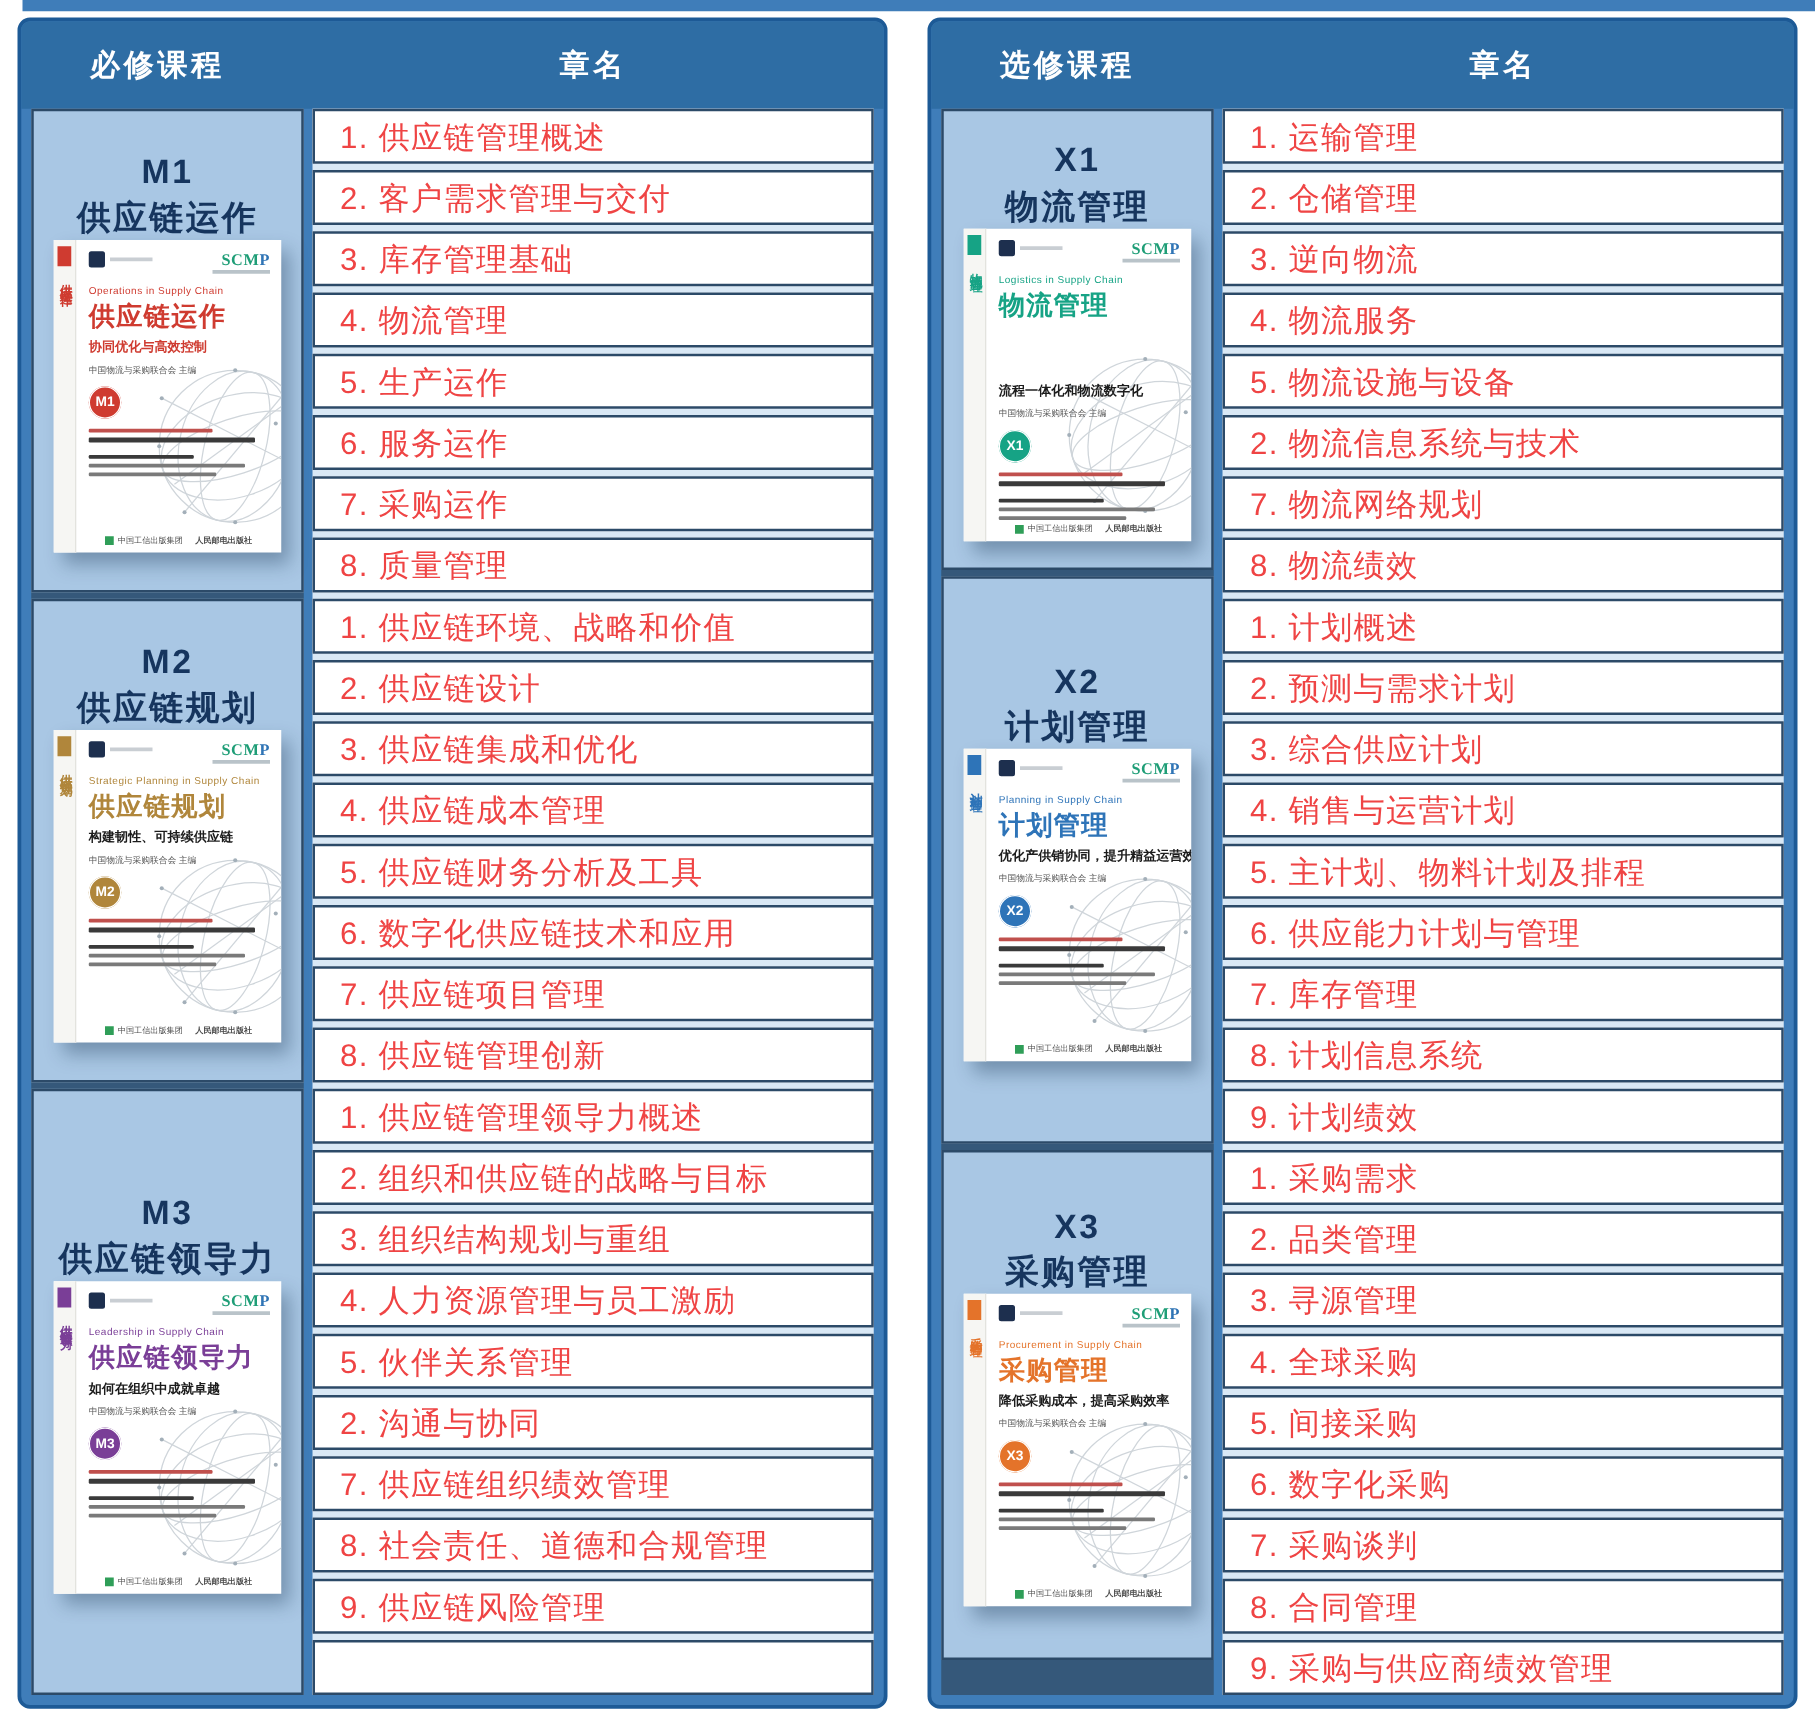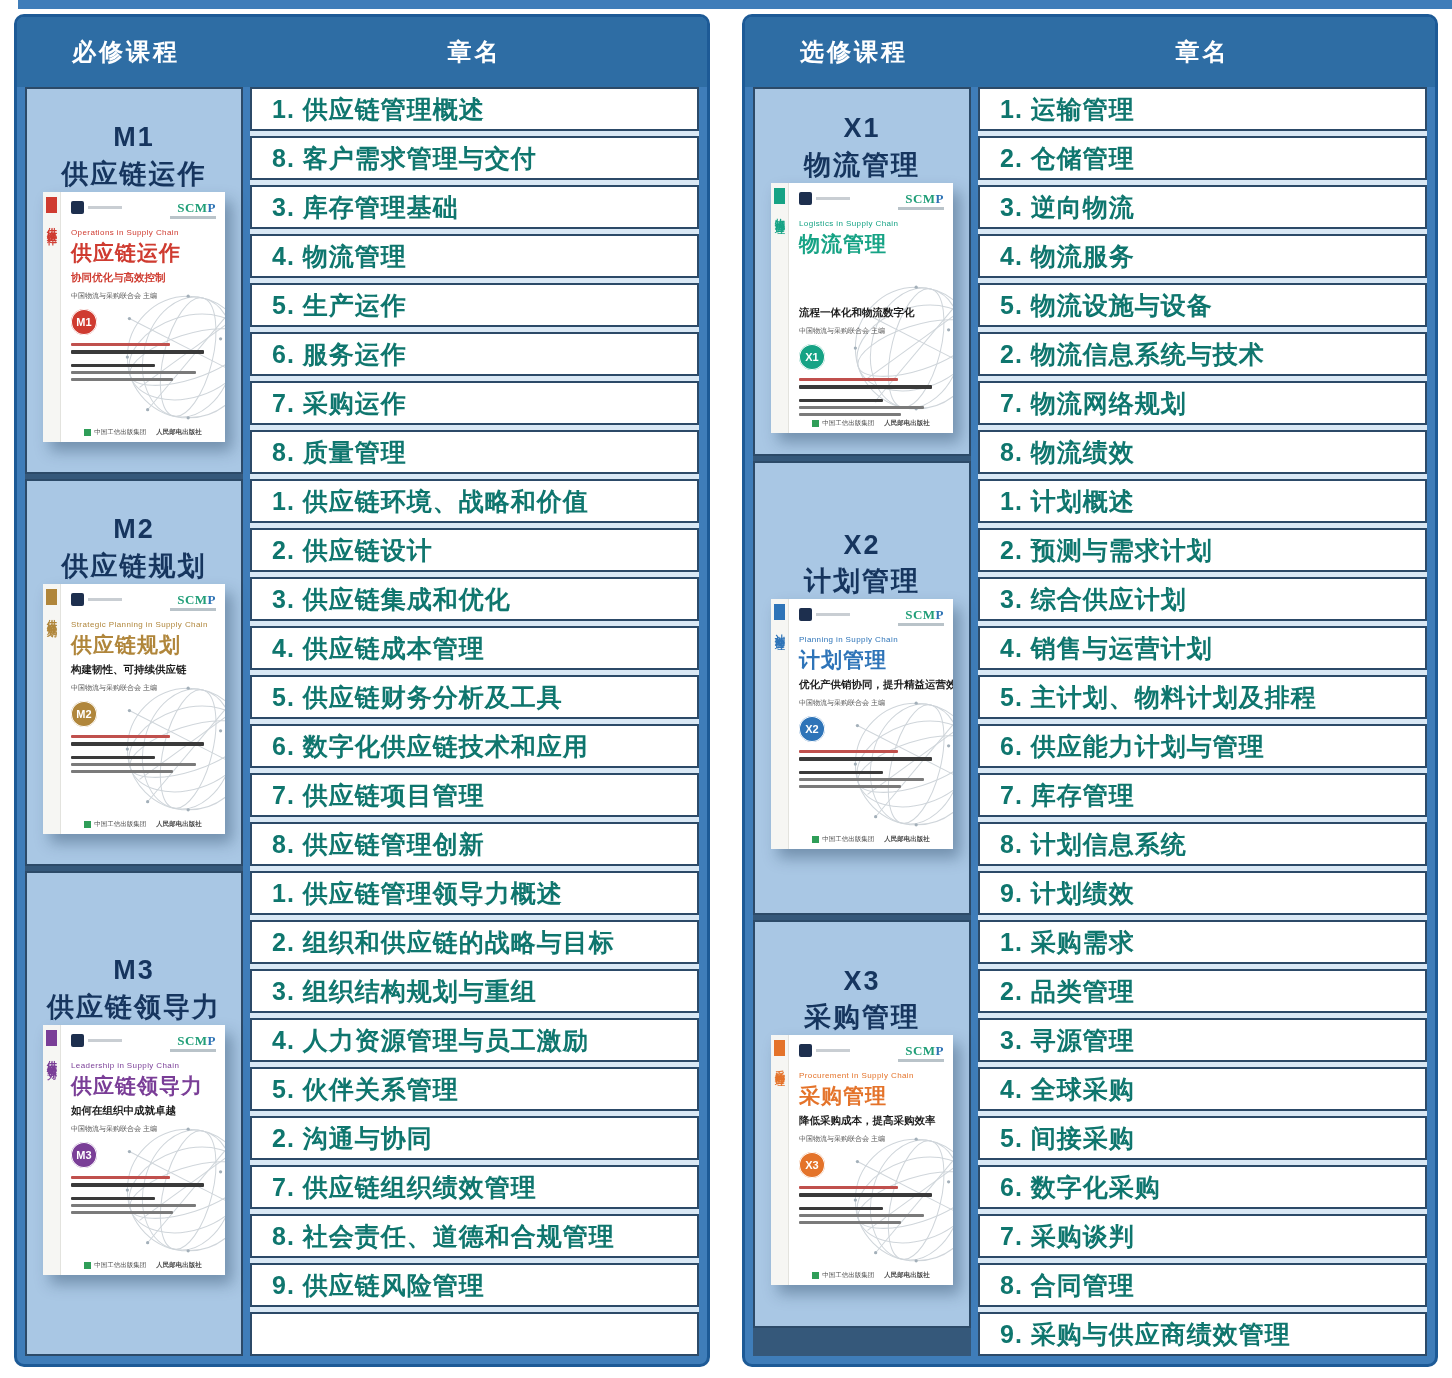--- a/index.html
+++ b/index.html
@@ -32,21 +32,21 @@
     box-sizing:border-box;
     display:flex; flex-direction:column; align-items:center; justify-content:center; 
   }
   .course-label { text-align:center; color:var(--label,#16355e); font-size:27px; font-weight:800; line-height:1.35; letter-spacing:2px; }
 
   .chapters-col { flex:1; display:flex; flex-direction:column; gap:5px; background:var(--gap-light,#d9e8f5); }
   .chapter-cell {
     height:44px; flex:0 0 44px; box-sizing:border-box;
     background:#fff; border:2px solid var(--cell-border,#2c4a68);
     display:flex; align-items:center; padding-left:20px;
-    font-size:25px; font-weight:700; color:#0f766e; letter-spacing:1px; white-space:nowrap;
+    font-size:25px; font-weight:400; color:#ef4444; letter-spacing:1px; white-space:nowrap;
   }
 
   
   .book {
     position:relative; width:182px; height:250px; display:flex;
     background:#fff; box-shadow:7px 9px 14px rgba(25,55,85,.38);
   }
   .spine { width:17px; flex:0 0 17px; background:#f6f6f3; border-right:1px solid #e3e3de; display:flex; flex-direction:column; align-items:center; }
   .spine-logo { width:11px; height:16px; background:var(--theme,#555); margin:5px 0 6px 0; }
   .spine-title { writing-mode:vertical-rl; font-size:10px; font-weight:700; color:var(--theme,#555); letter-spacing:2px; }
@@ -289,21 +289,21 @@
                     <span>中国工信出版集团</span>
                   </div>
                   <span class="pub-right">人民邮电出版社</span>
                 </div>
               </div>
             </div>
           </div>
         </div>
         <div class="chapters-col">
           <div class="chapter-cell">1. 供应链管理概述</div>
-          <div class="chapter-cell">8. 客户需求管理与交付</div>
+          <div class="chapter-cell">2. 客户需求管理与交付</div>
           <div class="chapter-cell">3. 库存管理基础</div>
           <div class="chapter-cell">4. 物流管理</div>
           <div class="chapter-cell">5. 生产运作</div>
           <div class="chapter-cell">6. 服务运作</div>
           <div class="chapter-cell">7. 采购运作</div>
           <div class="chapter-cell">8. 质量管理</div>
           <div class="chapter-cell">1. 供应链环境、战略和价值</div>
           <div class="chapter-cell">2. 供应链设计</div>
           <div class="chapter-cell">3. 供应链集成和优化</div>
           <div class="chapter-cell">4. 供应链成本管理</div>

